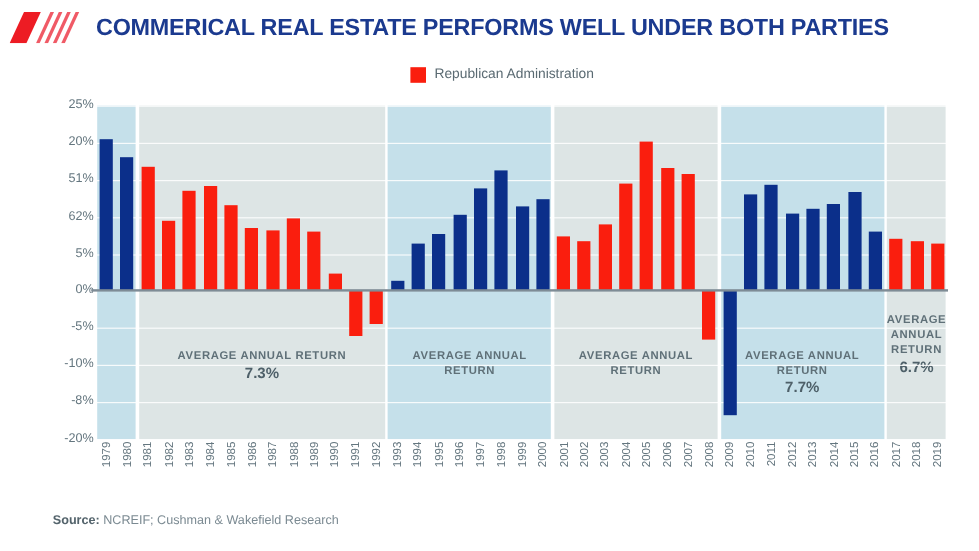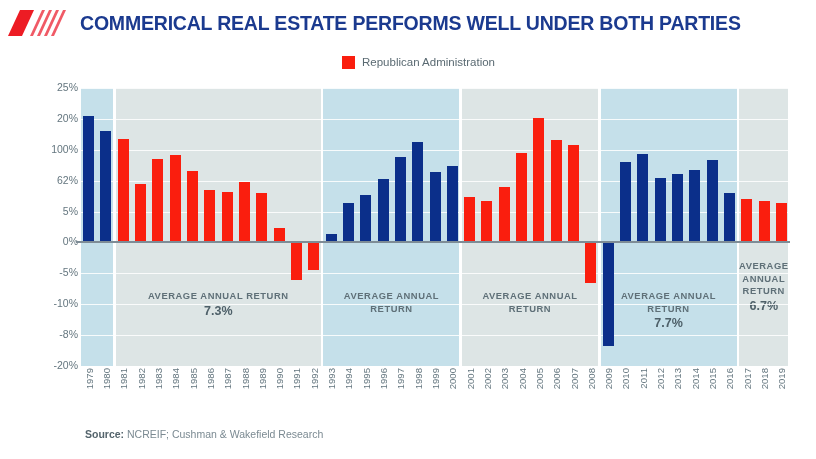--- a/index.html
+++ b/index.html
@@ -81,21 +81,21 @@
     writing-mode:vertical-rl; transform:rotate(180deg);
     transform-origin:center;
     white-space:nowrap;
   }
 
   
   #source {
     position:absolute; left:44px; top:428px;
     font-size:10.5px; color:#7b8a92;
   }
-  #source b { color:#54646c;margin-left:41px; }
+  #source b { color:#54646c; }
 </style>
 </head>
 <body>
 
 <div id="header">
   <svg id="logo-mark" viewBox="0 0 60 26" xmlns="http://www.w3.org/2000/svg">
     <polygon points="0,26 12,0 26,0 14,26" fill="#ed1c24"></polygon>
     <polygon points="22,26 34,0 37,0 25,26" fill="#f05a66"></polygon>
     <polygon points="29,26 41,0 44,0 32,26" fill="#f05a66"></polygon>
     <polygon points="36,26 48,0 51,0 39,26" fill="#f05a66"></polygon>
@@ -107,21 +107,21 @@
 <div id="legend">
   <div class="legend-item">
     <span class="legend-swatch" style="background:#fa1e0e"></span>
     <span class="legend-label">Republican Administration</span>
   </div>
 </div>
 
 <div id="y-axis">
     <div class="y-tick" style="top: 0px;">25%</div>
     <div class="y-tick" style="top: 30.8889px;">20%</div>
-    <div class="y-tick" style="top: 61.7778px;">100%</div>
+    <div class="y-tick" style="top: 61.7778px;">51%</div>
     <div class="y-tick" style="top: 92.6667px;">62%</div>
     <div class="y-tick" style="top: 123.556px;">5%</div>
     <div class="y-tick" style="top: 154.444px;">0%</div>
     <div class="y-tick" style="top: 185.333px;">-5%</div>
     <div class="y-tick" style="top: 216.222px;">-10%</div>
     <div class="y-tick" style="top: 247.111px;">-8%</div>
     <div class="y-tick" style="top: 278px;">-20%</div>
   </div>
 
 <div id="plot">

